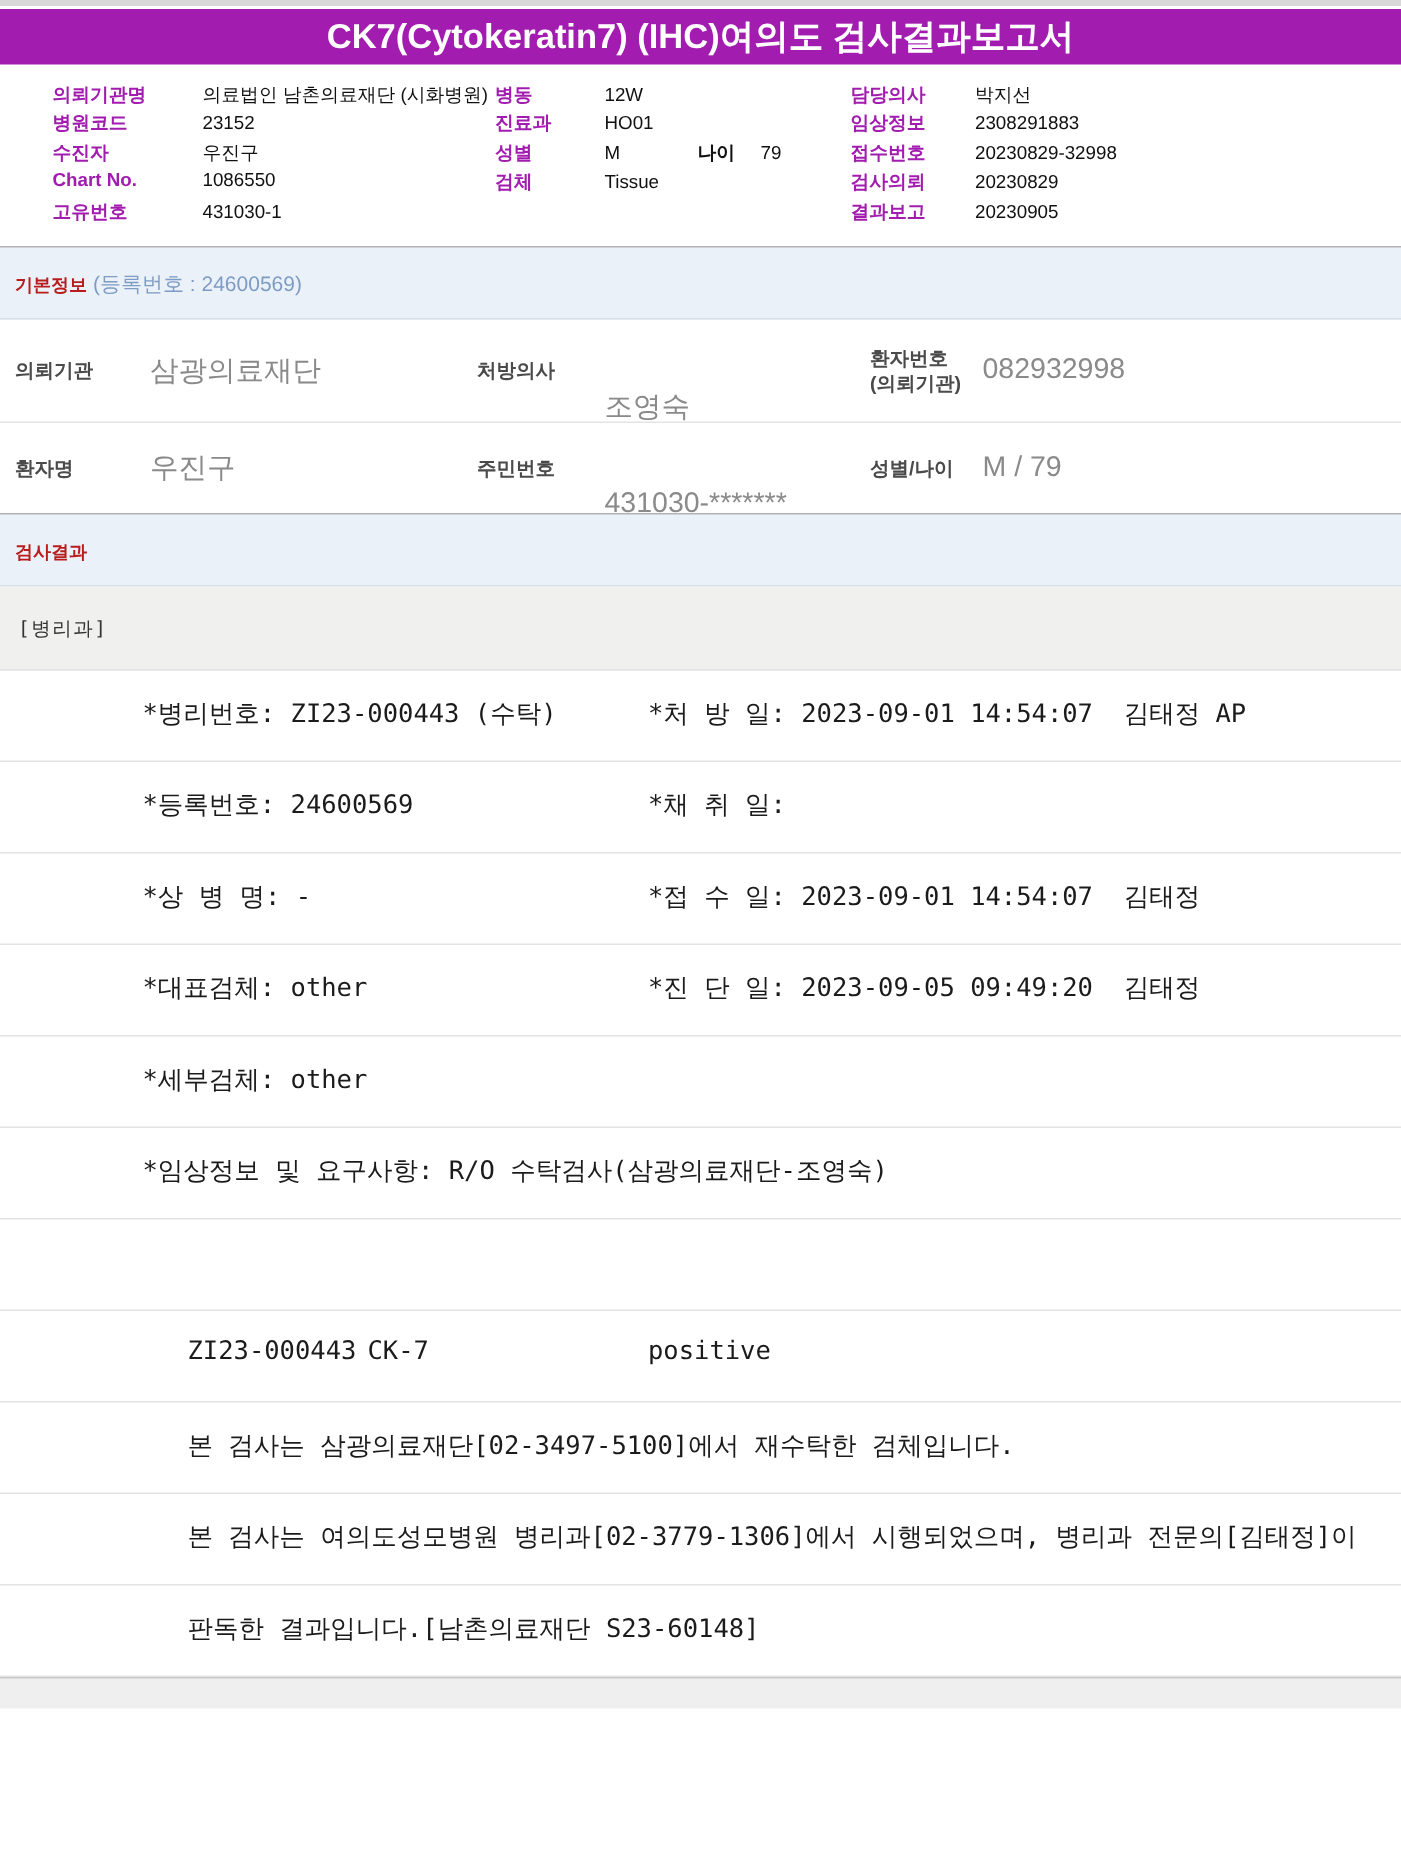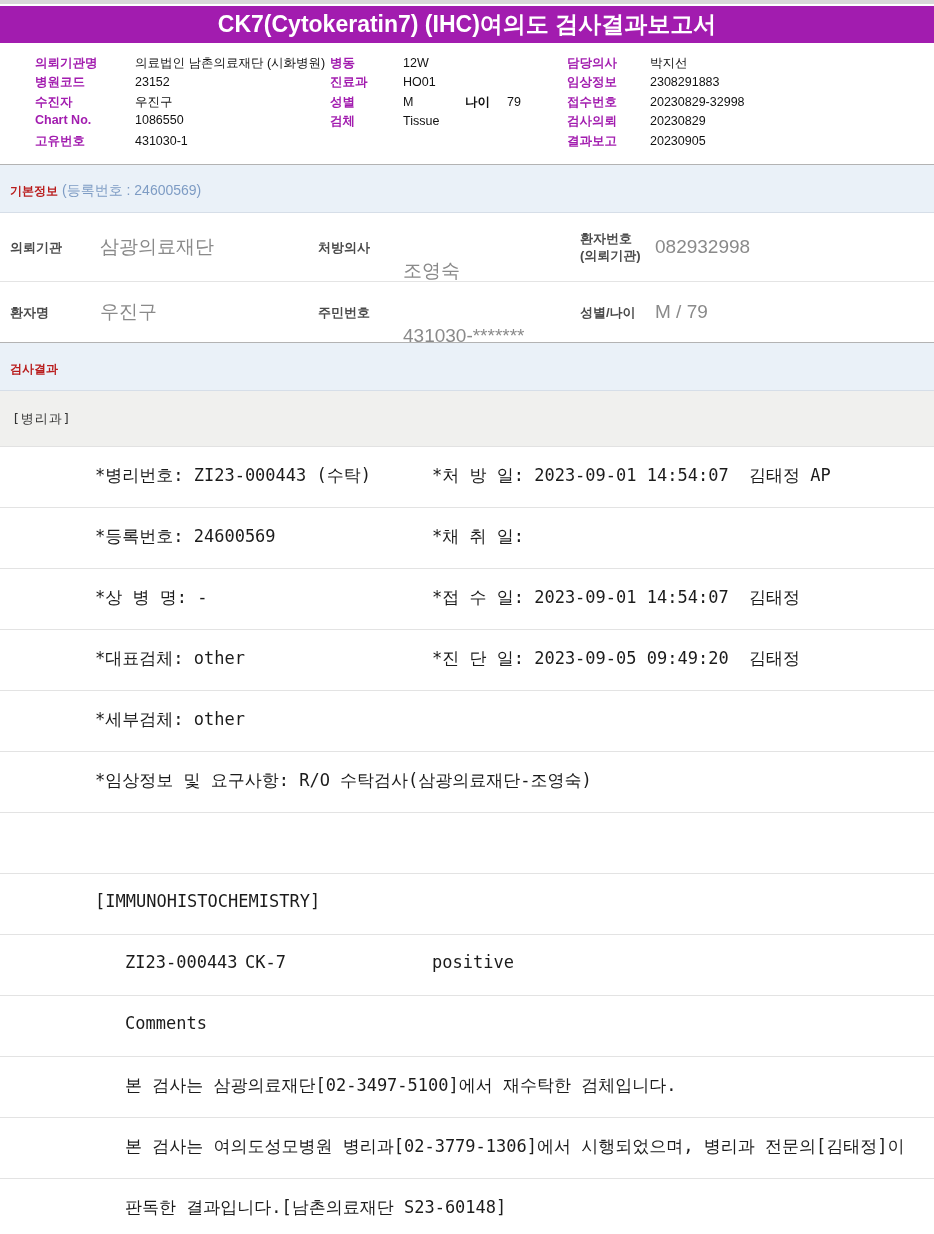--- a/index.html
+++ b/index.html
@@ -188,31 +188,25 @@
     <span class="cr"></span>
   </div>
   <div class="drow">
     <span class="ca">*임상정보 및 요구사항: R/O 수탁검사(삼광의료재단-조영숙)</span>
     <span class="cr"></span>
   </div>
   <div class="drow">
     <span class="ca"></span>
   </div>
   <div class="drow">
-    <span class="ca">[IMMUNOHISTOCHEMISTRY]</span>
-  </div>
-  <div class="drow">
     <span class="cb">ZI23-000443</span>
     <span class="cmid">CK-7</span>
     <span class="cr">positive</span>
   </div>
   <div class="drow">
-    <span class="cb">Comments</span>
-  </div>
-  <div class="drow">
     <span class="cb">본 검사는 삼광의료재단[02-3497-5100]에서 재수탁한 검체입니다.</span>
   </div>
   <div class="drow">
     <span class="cb">본 검사는 여의도성모병원 병리과[02-3779-1306]에서 시행되었으며, 병리과 전문의[김태정]이</span>
   </div>
   <div class="drow">
     <span class="cb">판독한 결과입니다.[남촌의료재단 S23-60148]</span>
   </div>
 </div>
 

